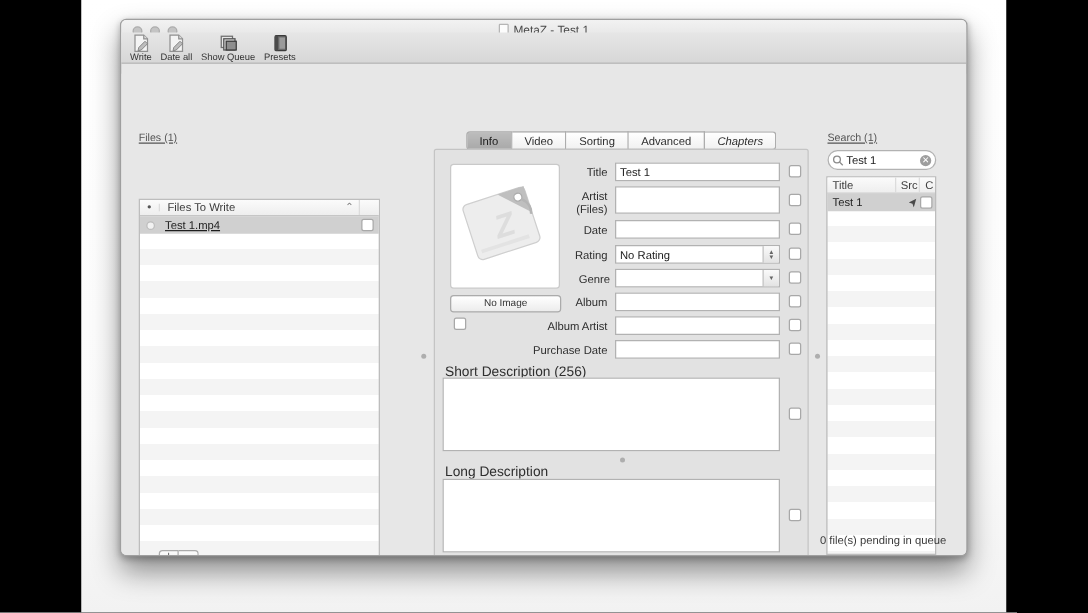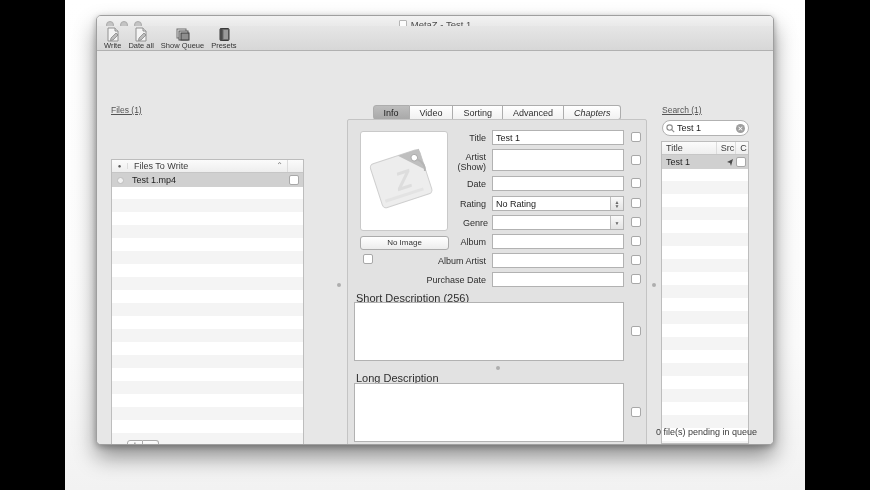--- a/index.html
+++ b/index.html
@@ -41,21 +41,21 @@
                  border:1px solid #bdbdbd;margin-top:40px; }
   .t-header { position:absolute; left:0; top:0; right:0; height:13px;
               background:linear-gradient(#fbfbfb,#eeeeee); border-bottom:1px solid #c6c6c6;
               display:flex; align-items:center; font-size:9px; color:#3c3c3c; }
   .fh-bullet { width:16px; text-align:center; font-size:6px; color:#555; border-right:1px solid #dcdcdc; }
   .fh-title { flex:1; padding-left:6px; display:flex; align-items:center; }
   .sort-caret { margin-left:auto; margin-right:4px; color:#777; font-size:8px; line-height:6px; }
   .fh-check { width:16px; border-left:1px solid #dcdcdc; height:100%; }
 
   .file-row { position:absolute; left:0; top:13px; right:0; height:14px; background:#d0d0d0;
-              display:flex; align-items:center; font-size:9px; color:#1e1e1e; }
+              display:flex; align-items:center; font-size:9px; color:#1e1e1e;text-decoration:underline; }
   .row-dot { width:7px; height:7px; border-radius:50%; background:#f2f2f2; border:1px solid #bdbdbd;
              margin:0 8px 0 5px; }
   .checkbox { width:10px; height:10px; background:#fff; border:1px solid #a8a8a8; border-radius:2px; }
   .file-row .checkbox { margin-left:auto; margin-right:4px; }
 
   .addremove { position:absolute; left:30px; top:381px; display:flex; }
   .ar-btn { width:16px; height:12px; background:linear-gradient(#fdfdfd,#e8e8e8);
             border:1px solid #ababab; font-size:10px; line-height:10px; color:#555;
             text-align:center; }
   .ar-btn:first-child { border-radius:3px 0 0 3px; }
@@ -231,21 +231,21 @@
         </div>
         <div class="noimage-btn">No Image</div>
         <span class="checkbox art-check"></span>
 
         <div class="f-label" style="left:38px; top:13px;">Title</div>
         <input class="f-input" style="top: 10px;" value="Test 1">
         <span class="checkbox f-check" style="top:12px;"></span>
 
         <div class="f-label" style="left:38px; top:32px;">
           <div>Artist</div>
-            <div>(Show)</div>
+            <div>(Files)</div>
         </div>
         <input class="f-input" style="top: 29px; height: 22px;" value="">
         <span class="checkbox f-check" style="top:35px;"></span>
 
         <div class="f-label" style="left:38px; top:59px;">Date</div>
         <input class="f-input" style="top: 56px;" value="">
         <span class="checkbox f-check" style="top:58px;"></span>
 
         <div class="f-label" style="left:38px; top:79px;">Rating</div>
         <div class="f-input popup" style="top:76px;">

